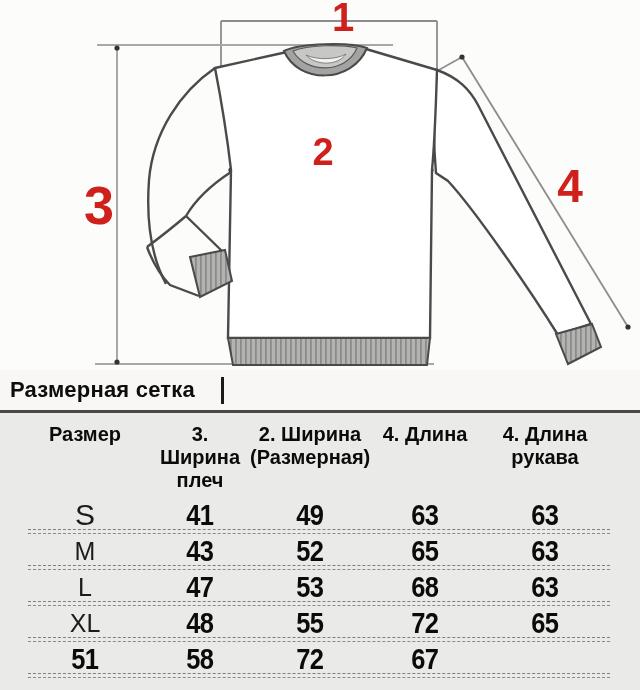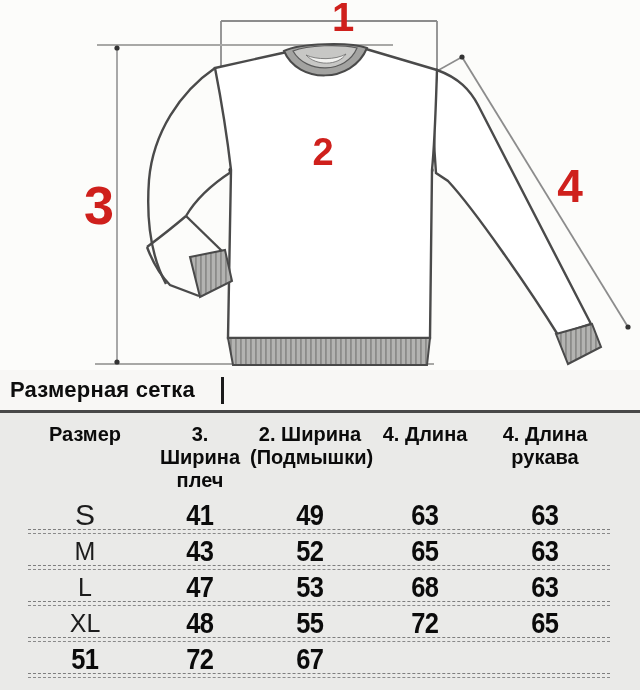--- a/index.html
+++ b/index.html
@@ -135,21 +135,21 @@
       <div class="cell">
         <div>Размер</div>
         <div></div>
       </div>
       <div class="cell">
         <div>3. Ширина</div>
         <div>плеч</div>
       </div>
       <div class="cell">
         <div>2. Ширина</div>
-        <div>(Подмышки)</div>
+        <div>(Размерная)</div>
       </div>
       <div class="cell">
         <div>4. Длина</div>
         <div></div>
       </div>
       <div class="cell">
         <div>4. Длина</div>
         <div>рукава</div>
       </div>
     </div>
@@ -185,19 +185,20 @@
       <div class="cell"><span class="size-label">XL</span></div>
       <div class="cell"><span class="num">48</span></div>
       <div class="cell"><span class="num">55</span></div>
       <div class="cell"><span class="num">72</span></div>
       <div class="cell"><span class="num">65</span></div>
     </div>
     <div class="sep"></div>
 
     <div class="tgrid trow" data-row="4">
       <div class="cell"><span class="num">51</span></div>
+      <div class="cell"><span class="num">58</span></div>
       <div class="cell"><span class="num">72</span></div>
       <div class="cell"><span class="num">67</span></div>
     </div>
     <div class="sep"></div>
 
   </div>
 </div>
 
 </body></html>

